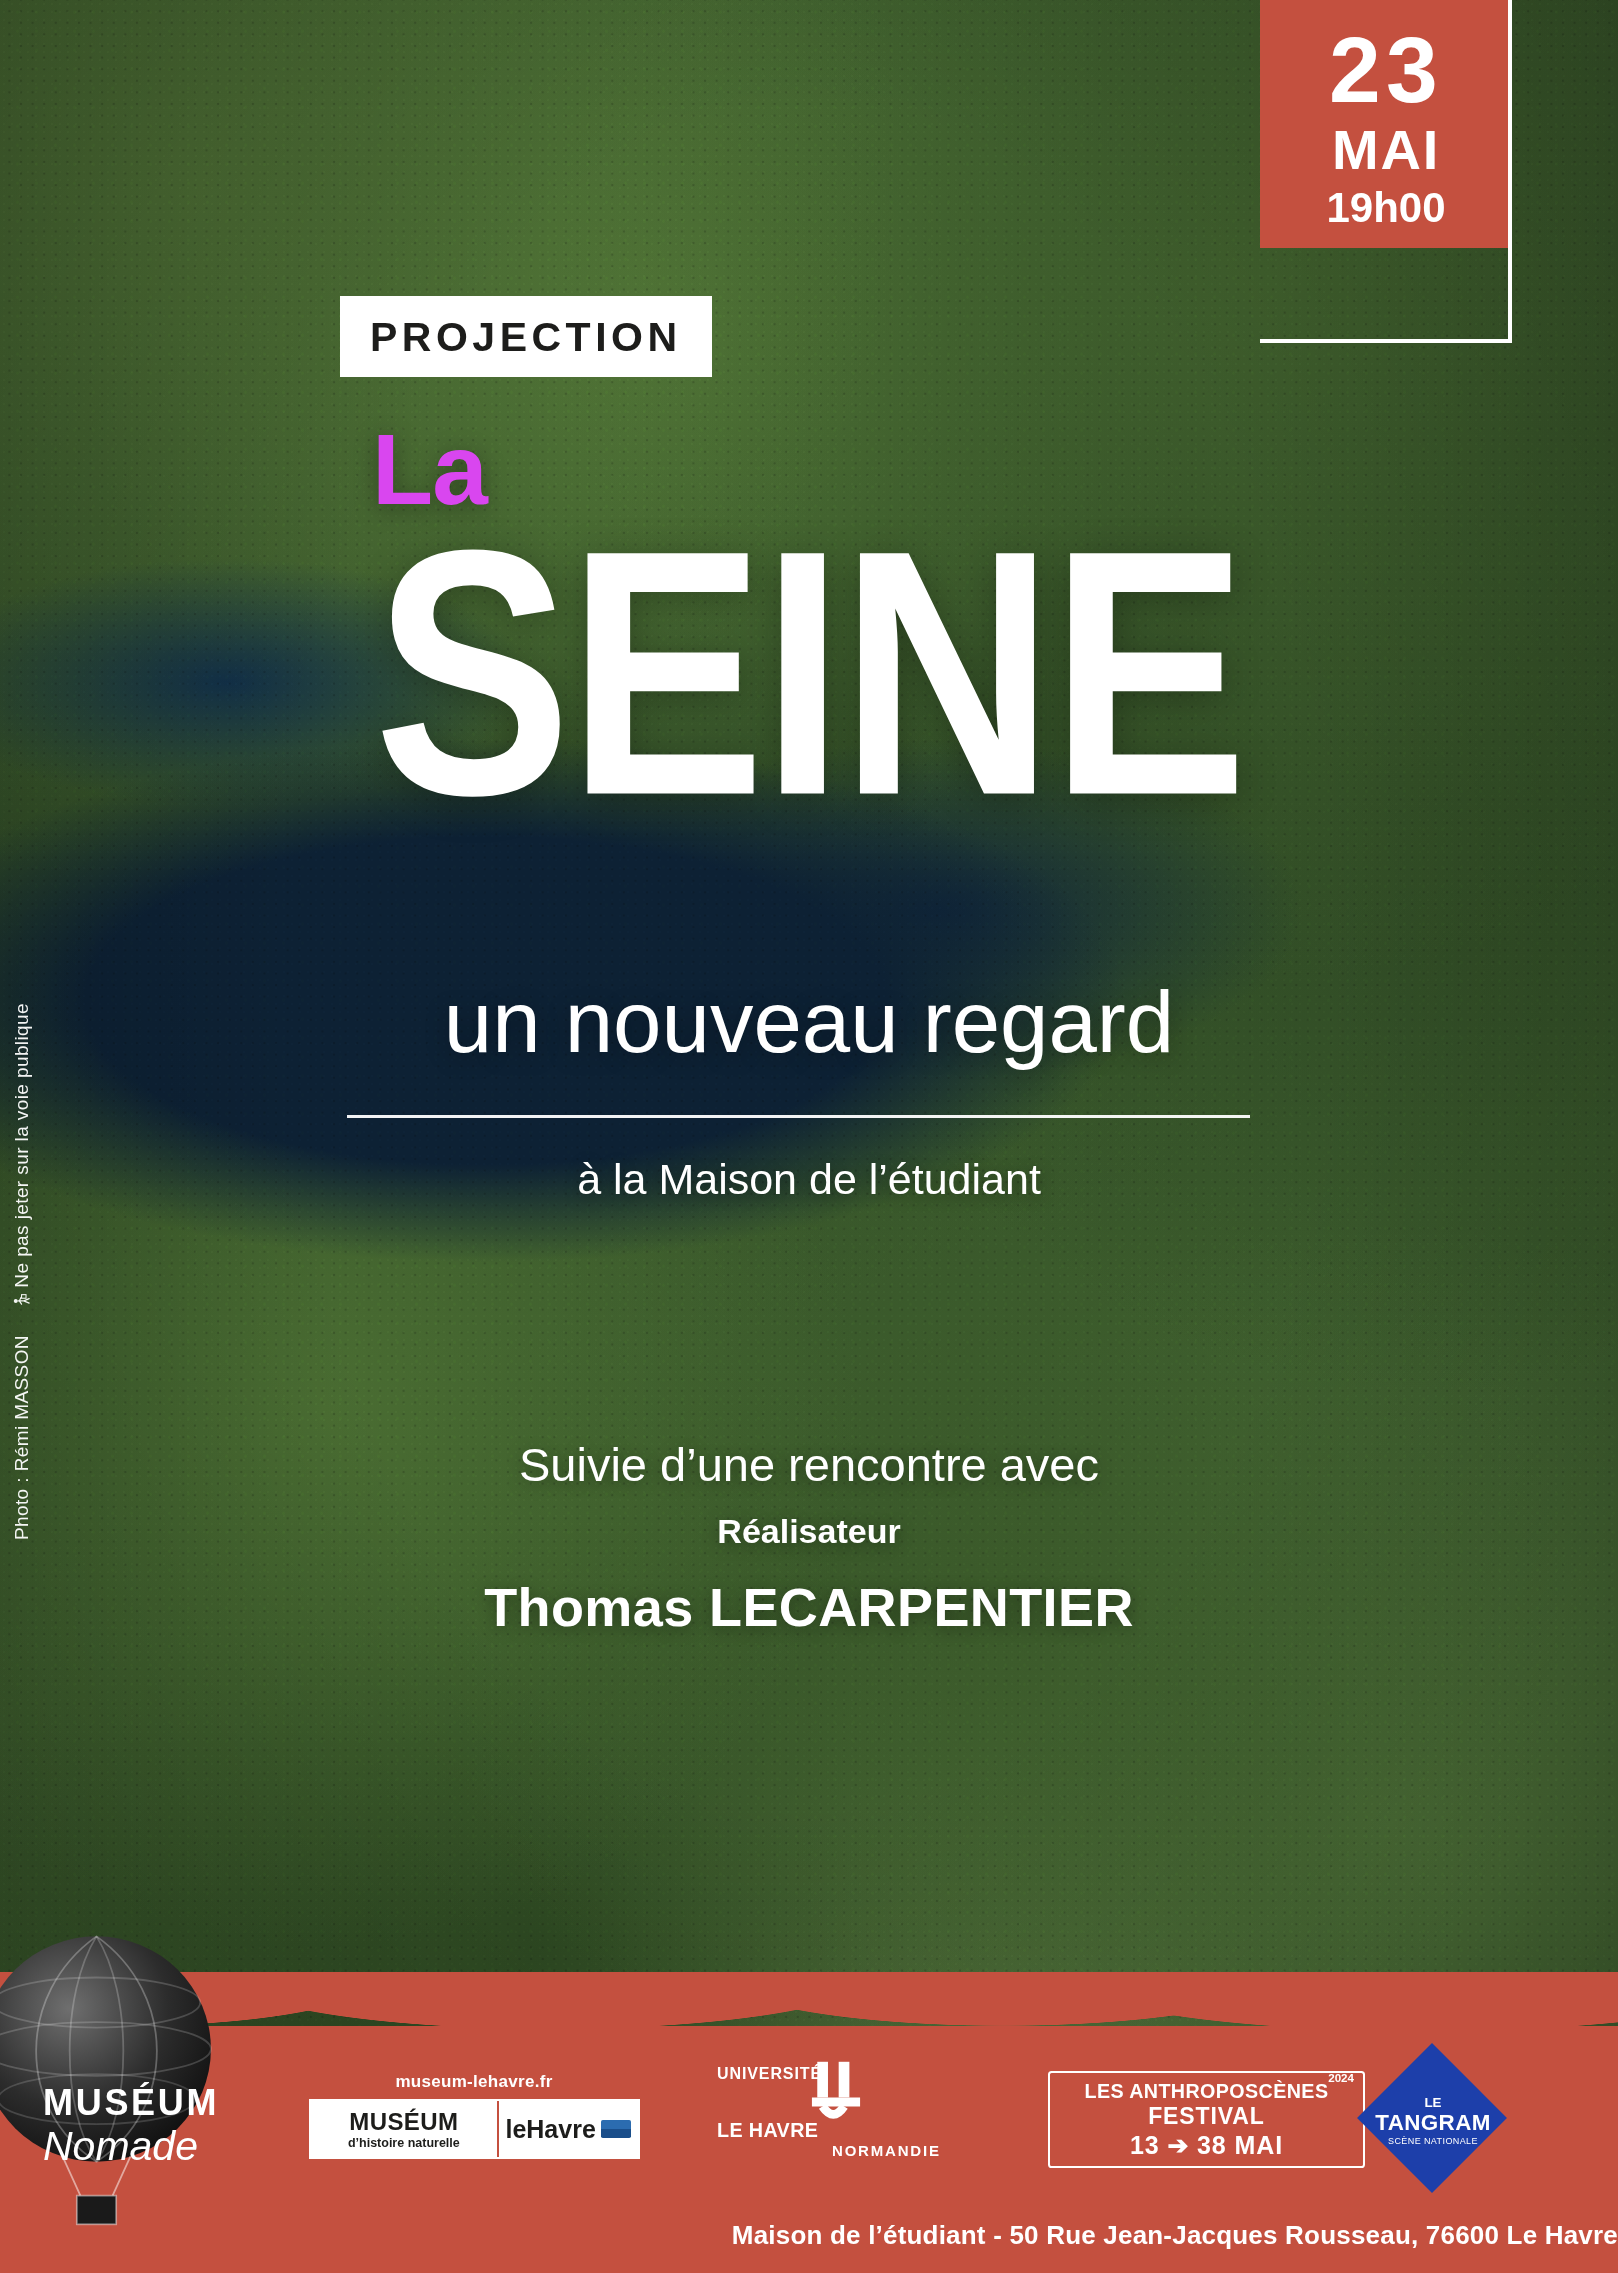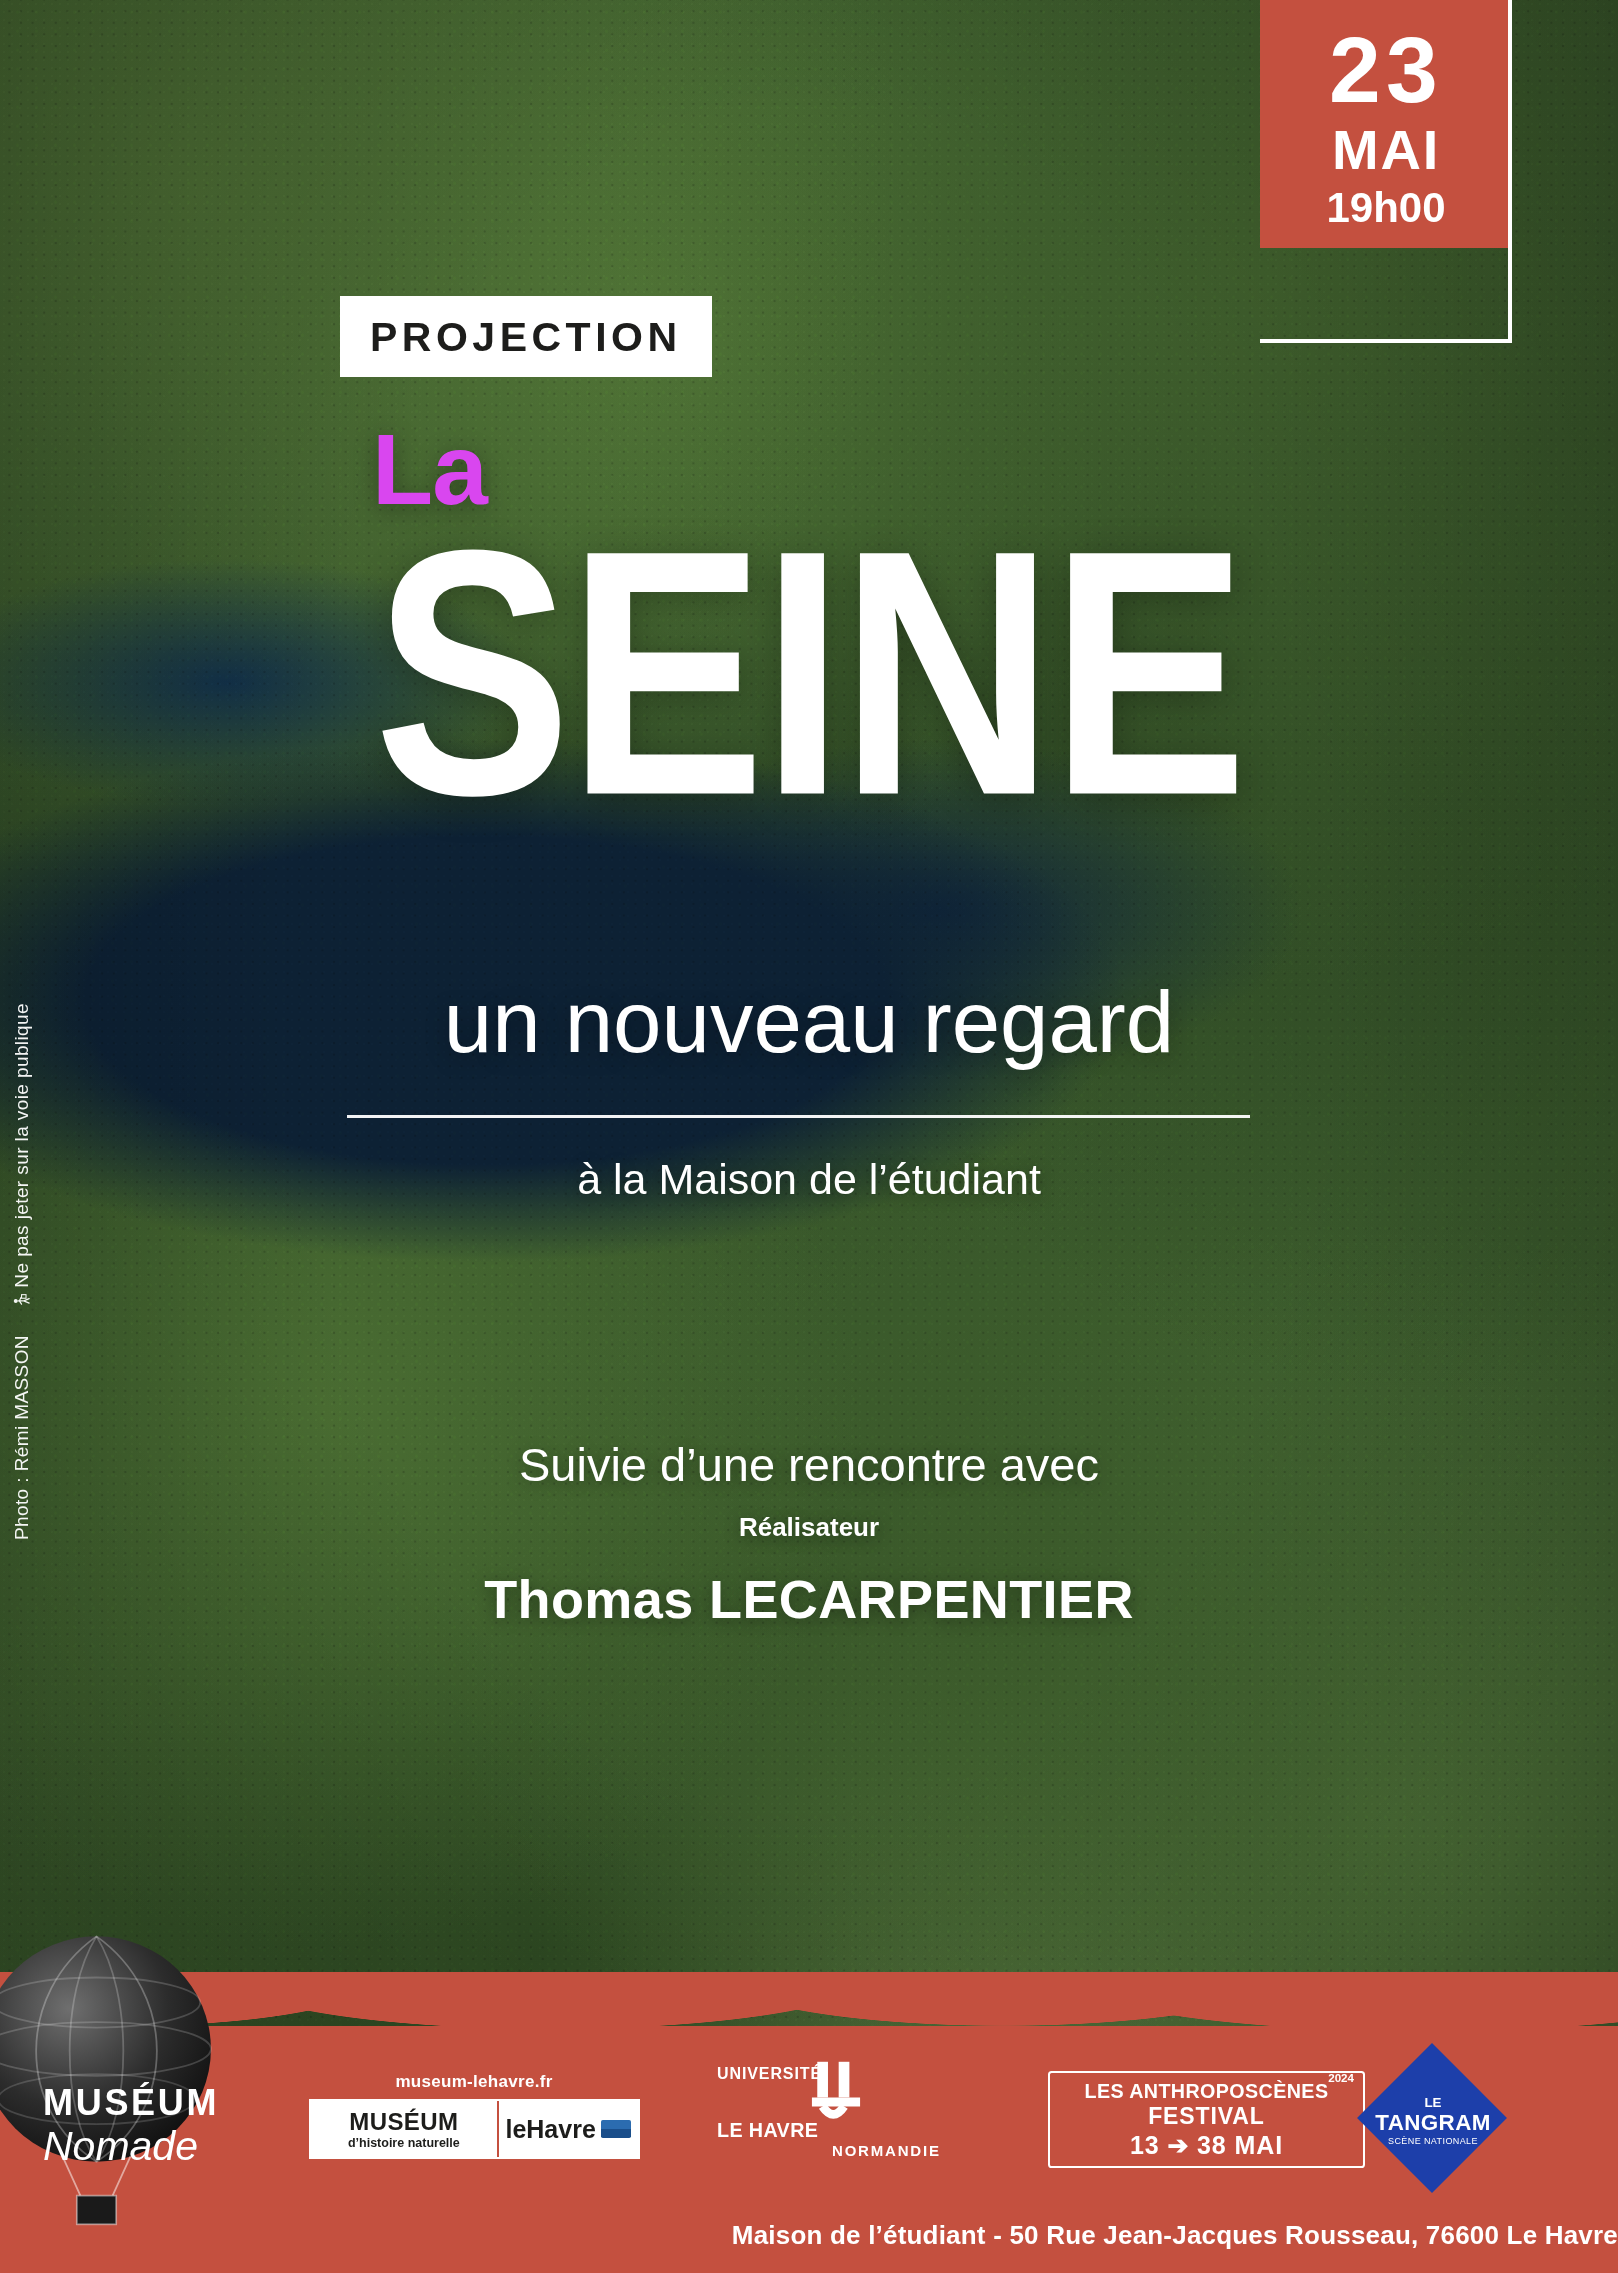--- a/index.html
+++ b/index.html
@@ -174,21 +174,21 @@
     position: absolute;
     top: 1437px;
     left: 0;
     width: 1618px;
     text-align: center;
     color: #fff;
     text-shadow: 0 2.7px 16px rgba(0,0,0,0.35);
   }
   .guests .intro { font-size: 47px; margin-bottom: 14.3px; }
   .guests .name1 { font-size: 54px; font-weight: bold; letter-spacing: 0.4px; }
-  .guests .role1 { font-size: 26px; font-weight: bold; margin-top: 20px; }
+  .guests .role1 { font-size: 34px; font-weight: bold; margin-top: 20px; }
   .guests .name2 { font-size: 54px; font-weight: bold; margin-top: 25px; letter-spacing: 0.4px; }
   .guests .role2 { font-size: 31px; font-weight: bold; margin-top: 10.7px; }
 
   
   .free-badge {
     position: absolute;
     top: 1691px;
     left: 1288px;
     width: 262px;
     height: 262px;

